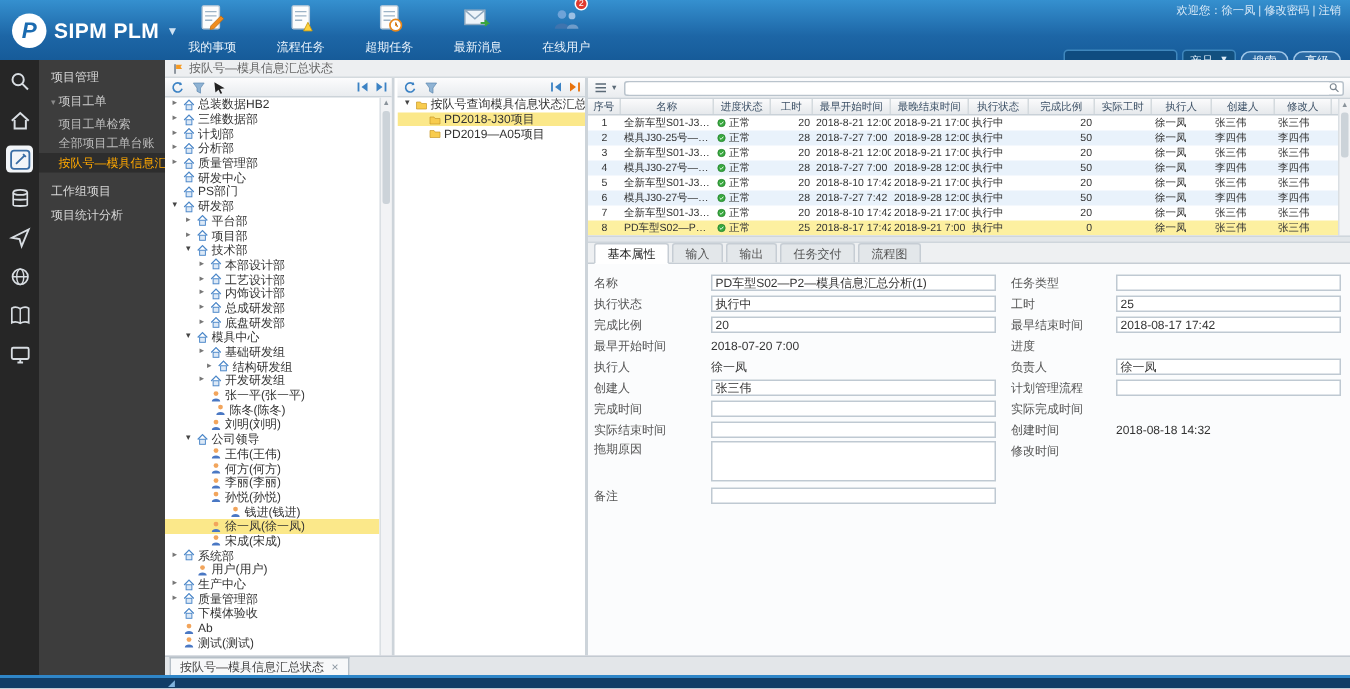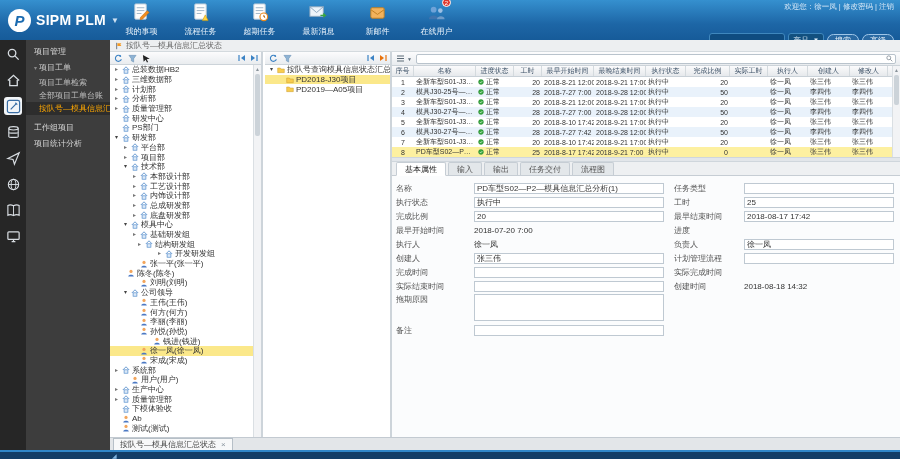--- a/index.html
+++ b/index.html
@@ -169,27 +169,20 @@
       <div class="tb-btn">
         <span><svg viewBox="0 0 22 22">
             <rect x="2" y="5" width="14" height="10" fill="#eef4fa" stroke="#8fa9c0"></rect>
             <path d="M2 5 L9 11 L16 5" fill="none" stroke="#8fa9c0"></path>
             <path d="M13 14 h5 l-2-2 m2 2 l-2 2" stroke="#3aa53f" stroke-width="1.4" fill="none"></path>
           </svg></span>
         <span>最新消息</span>
       </div>
       <div class="tb-btn">
         <span><svg viewBox="0 0 22 22">
-            <rect x="4" y="6" width="14" height="11" rx="1.5" fill="#f2b25c" stroke="#c07f22"></rect>
-            <path d="M4 8 L11 13 L18 8" fill="none" stroke="#c07f22"></path>
-          </svg></span>
-        <span>新邮件</span>
-      </div>
-      <div class="tb-btn">
-        <span><svg viewBox="0 0 22 22">
             <circle cx="8" cy="8" r="3" fill="#6fa3d8"></circle>
             <path d="M3 18 c0-5 10-5 10 0 Z" fill="#3f74ae"></path>
             <circle cx="15" cy="9" r="2.4" fill="#9cc0e4"></circle>
             <path d="M11.5 18 c0-4 8-4 8 0 Z" fill="#6f9cc9"></path>
           </svg></span>
         <span>在线用户</span>
         <span class="tb-badge">2</span>
       </div>
     </div>
   <div id="topbar-right">
@@ -492,41 +485,41 @@
       <div class="tree-row" style="padding-left: 26px;">
         <span class="arr">▸</span>
         <span style="display: flex;">
           <svg viewBox="0 0 10 10">
             <path d="M1 5 L5 1 L9 5" fill="none" stroke="#4a86c8" stroke-width="1"></path>
             <rect x="2.6" y="4.8" width="4.8" height="4.2" fill="#dce9f7" stroke="#4a86c8" stroke-width=".8"></rect>
           </svg>
         </span>
         <span class="lbl">结构研发组</span>
       </div>
-      <div class="tree-row" style="padding-left: 21px; margin-left: 25px;">
+      <div class="tree-row" style="padding-left: 21px;">
         <span class="arr">▸</span>
         <span style="display: flex;">
           <svg viewBox="0 0 10 10">
             <path d="M1 5 L5 1 L9 5" fill="none" stroke="#4a86c8" stroke-width="1"></path>
             <rect x="2.6" y="4.8" width="4.8" height="4.2" fill="#dce9f7" stroke="#4a86c8" stroke-width=".8"></rect>
           </svg>
         </span>
         <span class="lbl">开发研发组</span>
       </div>
       <div class="tree-row" style="padding-left: 21px;">
         <span class="arr"></span>
         <span style="display: flex;">
           <svg viewBox="0 0 10 10">
             <circle cx="5" cy="3" r="2" fill="#f2a55c"></circle>
             <path d="M1.5 9.5 C1.5 6.3 8.5 6.3 8.5 9.5 Z" fill="#4a78c4"></path>
           </svg>
         </span>
         <span class="lbl">张一平(张一平)</span>
       </div>
-      <div class="tree-row" style="padding-left: 8px;">
+      <div class="tree-row" style="padding-left: 24px;">
         <span class="arr"></span>
         <span style="display: flex;">
           <svg viewBox="0 0 10 10">
             <circle cx="5" cy="3" r="2" fill="#f2a55c"></circle>
             <path d="M1.5 9.5 C1.5 6.3 8.5 6.3 8.5 9.5 Z" fill="#4a78c4"></path>
           </svg>
         </span>
         <span class="lbl">陈冬(陈冬)</span>
       </div>
       <div class="tree-row" style="padding-left: 21px;">
@@ -1045,20 +1038,24 @@
           <span class="finput"></span>
         </div>
         <div class="frow">
           <span class="flabel">实际完成时间</span>
           <span class="fplain"></span>
         </div>
         <div class="frow">
           <span class="flabel">创建时间</span>
           <span class="fplain">2018-08-18 14:32</span>
         </div>
+        <div class="frow">
+          <span class="flabel">修改时间</span>
+          <span class="fplain"></span>
+        </div>
       </div>
   </div>
 </div>
 
 <div id="bottom-tabs">
   <span id="bottom-tab">
     <span>按队号—模具信息汇总状态</span>
     <span class="x">×</span>
   </span>
 </div>

